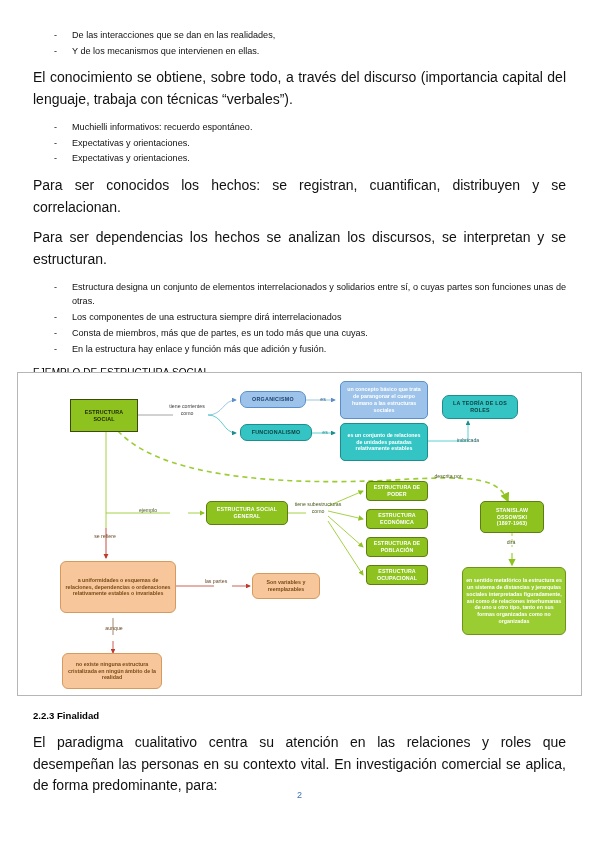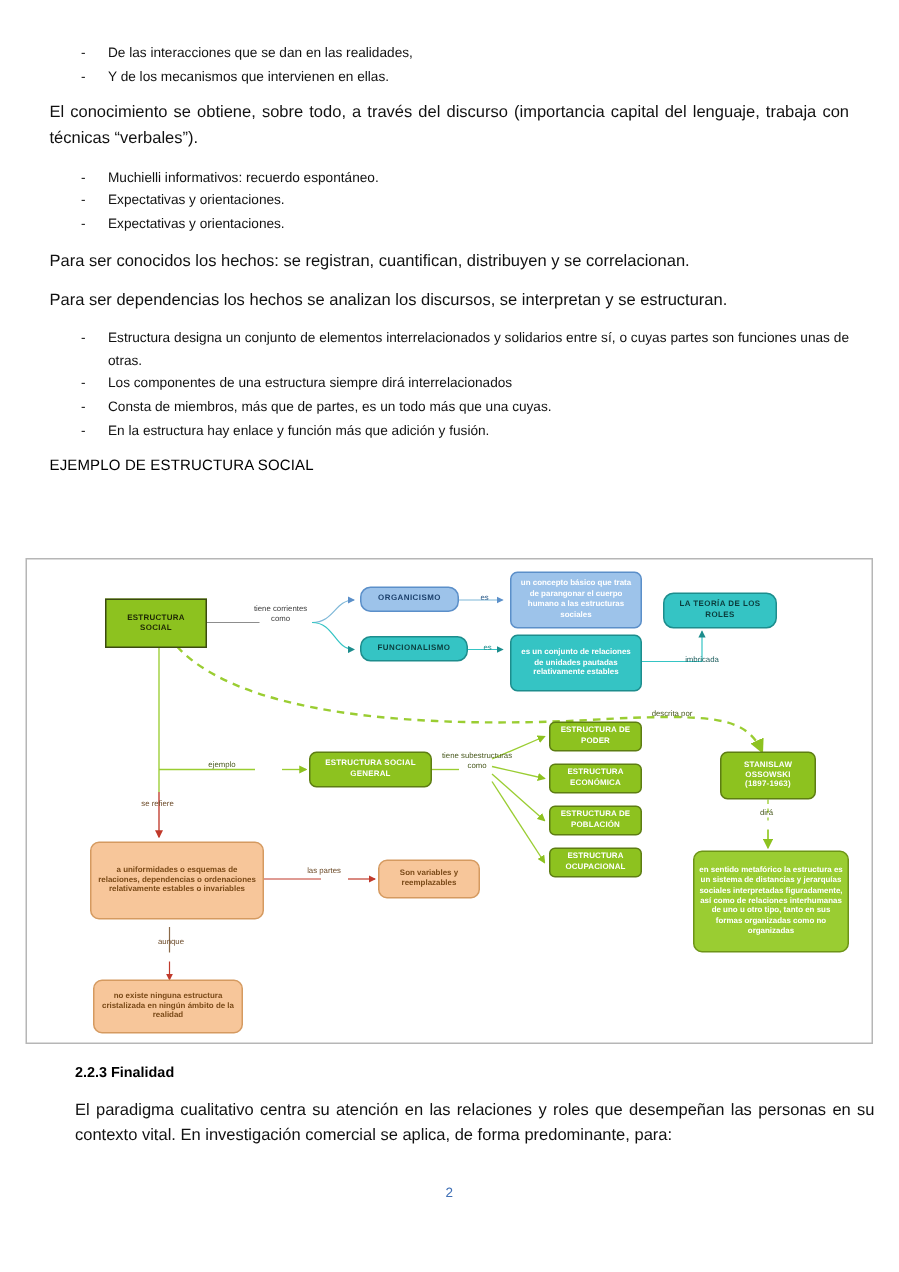--- a/index.html
+++ b/index.html
@@ -8,21 +8,21 @@
     background:#ffffff;
     font-family:"Liberation Sans", sans-serif;
     color:#000000;
     overflow:hidden;
   }
   .page{position:relative;width:599px;height:848px;}
   .content{
     position:absolute;left:33px;top:28px;width:533px;
   }
   p.body{
-    font-size:11px;line-height:1.55;margin:4px 0 9px 0;
+    font-size:14px;line-height:1.55;margin:4px 0 9px 0;
     text-align:justify;color:#111;
   }
   ul.dashlist{list-style:none;margin:0 0 9px 0;padding:0;}
   ul.dashlist li{
     position:relative;padding-left:39px;font-size:9.1px;line-height:1.62;
     margin:0 0 1px 0;text-align:justify;color:#111;
   }
   ul.dashlist li .dash{position:absolute;left:21px;top:0;}
   .ejemplo-title{font-size:10px;margin:11px 0 7px 0;letter-spacing:.1px;}
   .sec-head{font-size:9.6px;font-weight:bold;margin:0 0 11px 0;}
@@ -220,19 +220,19 @@
       <span>STANISLAW</span>
       <span>OSSOWSKI</span>
       <span>(1897-1963)</span>
     </div>
 
     <div class="elabel olive" style="left:478px;top:166px;width:30px;">dirá</div>
 
     <div class="node n-green-body" style="left:444px;top:194px;width:104px;height:68px;">en sentido metafórico la estructura es un sistema de distancias y jerarquías sociales interpretadas figuradamente, así como de relaciones interhumanas de uno u otro tipo, tanto en sus formas organizadas como no organizadas</div>
   </div>
 
-  <div style="position:absolute;left:50px;top:710px;width:533px;">
+  <div style="position:absolute;left:33px;top:710px;width:533px;">
     <div class="sec-head">2.2.3 Finalidad</div>
     <p class="body">El paradigma cualitativo centra su atención en las relaciones y roles que desempeñan las personas en su contexto vital. En investigación comercial se aplica, de forma predominante, para:</p>
   </div>
 
   <div class="pagenum">2</div>
 </div>
 
 </body></html>

